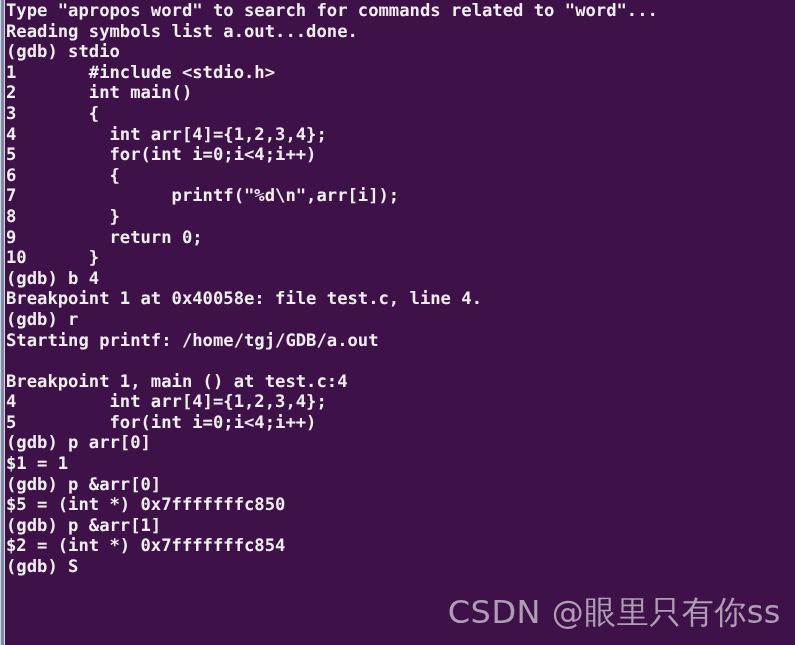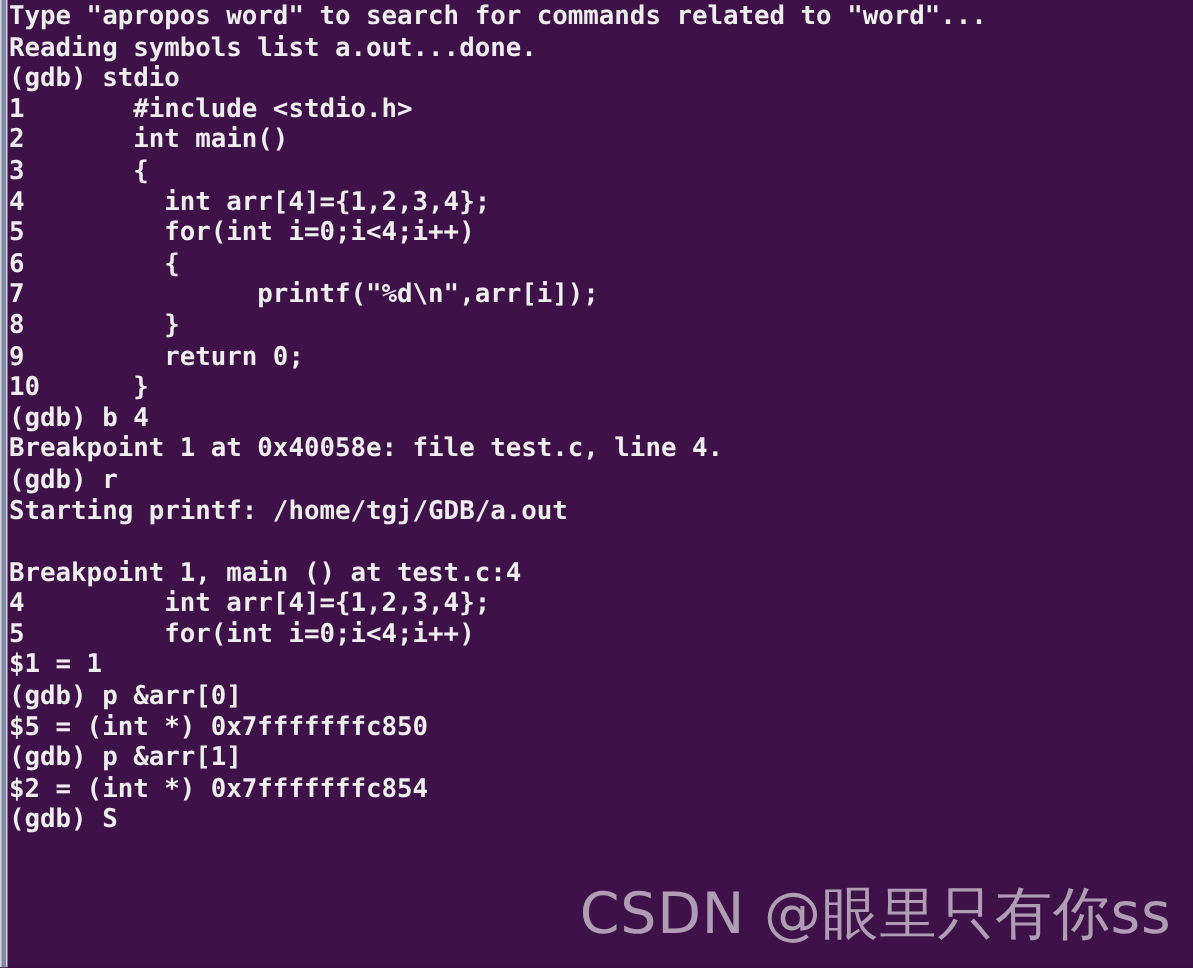--- a/index.html
+++ b/index.html
@@ -51,21 +51,21 @@
     text-rendering: geometricPrecision;
   }
   .line.blank {
     color: transparent;
   }
   #watermark {
     position: absolute;
     right: 14px;
     bottom: 10px;
     font-family: "DejaVu Sans", "Liberation Sans", sans-serif;
-    font-size: 38px;
+    font-size: 32px;
     color: #b9a9bd;
     letter-spacing: 0.5px;
     white-space: pre;
     font-weight: 400;
     opacity: 0.92;
   }
 </style>
 </head>
 <body>
 
@@ -90,20 +90,21 @@
       <div class="line">9         return 0;</div>
       <div class="line">10      }</div>
       <div class="line">(gdb) b 4</div>
       <div class="line">Breakpoint 1 at 0x40058e: file test.c, line 4.</div>
       <div class="line">(gdb) r</div>
       <div class="line">Starting printf: /home/tgj/GDB/a.out</div>
       <div class="line blank"></div>
       <div class="line">Breakpoint 1, main () at test.c:4</div>
       <div class="line">4         int arr[4]={1,2,3,4};</div>
       <div class="line">5         for(int i=0;i&lt;4;i++)</div>
+      <div class="line">(gdb) p arr[0]</div>
       <div class="line">$1 = 1</div>
       <div class="line">(gdb) p &amp;arr[0]</div>
       <div class="line">$5 = (int *) 0x7fffffffc850</div>
       <div class="line">(gdb) p &amp;arr[1]</div>
       <div class="line">$2 = (int *) 0x7fffffffc854</div>
       <div class="line">(gdb) S</div>
     </div>
 
   <div id="watermark">CSDN @眼里只有你ss</div>
 

